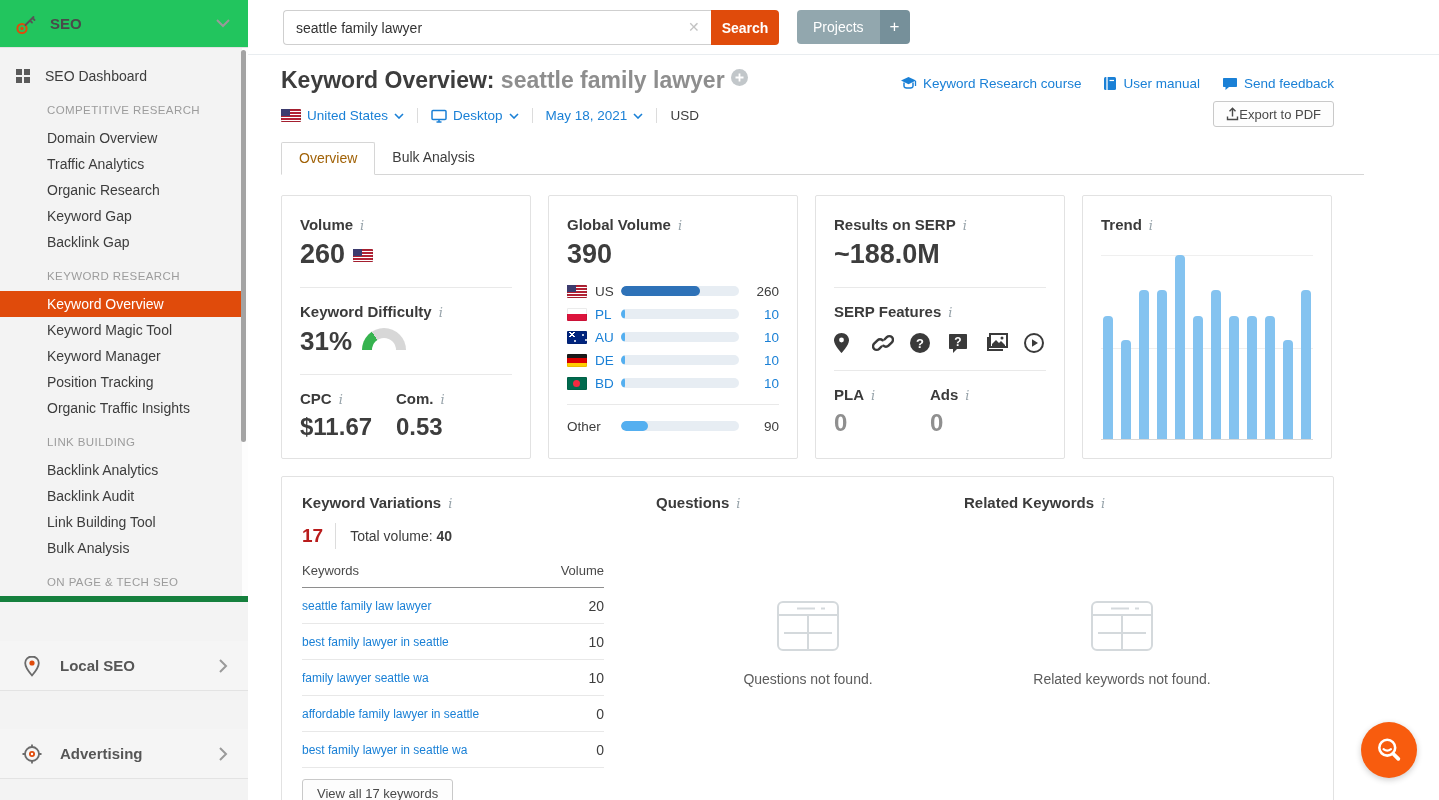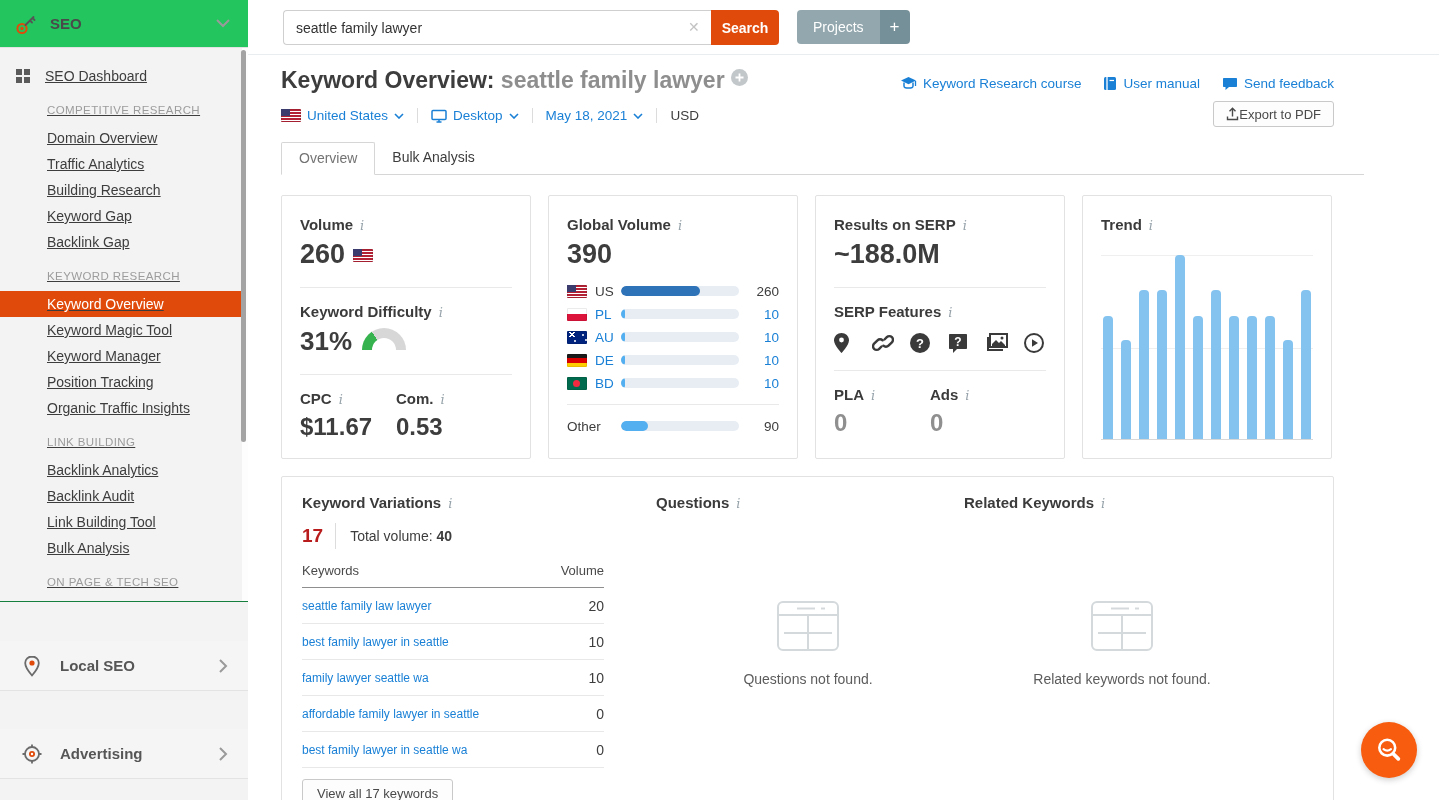--- a/index.html
+++ b/index.html
@@ -4,21 +4,21 @@
 <style>
   * { margin:0; padding:0; box-sizing:border-box; }
   html,body { width:1439px; height:800px; overflow:hidden; }
   body { position:relative; background:#fff; font-family:"Liberation Sans","DejaVu Sans",sans-serif; color:#3d3d3d; }
 
   
   #sidebar { position:absolute; left:0; top:0; width:248px; height:800px; background:#f3f3f3; }
   .sb-header { height:48px; border-bottom:1px solid #e2e2e2; display:flex; align-items:center; padding:0 18px 0 14px; background:#22c55e; }
   .sb-header .sb-title { font-size:15px; font-weight:bold; color:#4a4a4a; margin-left:10px; }
   .sb-header .chev { margin-left:auto; }
-  .sb-nav { position:relative; height:554px; border-bottom:1px solid #15803d; padding-top:15px; overflow:hidden;text-decoration:underline; }
+  .sb-nav { position:relative; height:554px; border-bottom:6px solid #15803d; padding-top:15px; overflow:hidden; }
   .sb-nav .gutter { position:absolute; right:0; top:0; width:6px; height:100%; background:#fdfdfd; }
   .sb-nav .thumb { position:absolute; right:2px; top:2px; width:5px; height:392px; background:#a3a3a3; border-radius:3px; }
   .nav-dash { display:flex; align-items:center; height:26px; padding-left:15px; margin-bottom:8px; font-size:14px; color:#3d3d3d; cursor:pointer; }
   .nav-dash .lbl { margin-left:14px; }
   .nav-section { margin:14px 0 8px; padding-left:47px; font-size:11.5px; letter-spacing:.4px; color:#9c9c9c; height:14px; line-height:14px; }
   .nav-item { height:26px; line-height:26px; padding-left:47px; font-size:14px; color:#3d3d3d; cursor:pointer; white-space:nowrap; }
   .nav-item.selected { background:#e04b0b; color:#fff; }
   .sb-groups { position:absolute; left:0; top:603px; width:248px; }
   .grp-row { height:50px; display:flex; align-items:center; padding:0 20px; border-bottom:1px solid #e3e3e3; cursor:pointer; background:#f5f5f5;margin-top:38px; }
   .grp-row .lbl { margin-left:16px; font-size:15px; font-weight:600; color:#565656; }
@@ -42,21 +42,21 @@
   .qlink { display:flex; align-items:center; gap:6px; color:#1a80d6; font-size:13.5px; text-decoration:none; cursor:pointer; }
   .export-btn { position:absolute; right:105px; top:101px; height:26px; display:flex; align-items:center; padding:0 12px; background:#fdfdfd; border:1px solid #c9c9c9; border-radius:3px; font-size:13px; color:#4a4a4a; cursor:pointer; font-family:inherit; }
 
   .filters { position:absolute; left:33px; top:108px; display:flex; align-items:center; font-size:13.5px; }
   .filter { display:flex; align-items:center; gap:6px; color:#1a80d6; cursor:pointer; }
   .filter.static { color:#3d3d3d; cursor:default; }
   .vsep { width:1px; height:15px; background:#dcdcdc; margin:0 13px; }
 
   .tabs { position:absolute; left:33px; top:142px; right:75px; display:flex; border-bottom:1px solid #d6d6d6; }
   .tab { padding:7px 17px 8px; font-size:14px; cursor:pointer; }
-  .tab.active { color:#737373; background:#fff; border:1px solid #d6d6d6; border-bottom:1px solid #fff; margin-bottom:-1px; border-radius:2px 2px 0 0; }
+  .tab.active { color:#a16207; background:#fff; border:1px solid #d6d6d6; border-bottom:1px solid #fff; margin-bottom:-1px; border-radius:2px 2px 0 0; }
 
   
   .cards-row { position:absolute; left:33px; top:195px; display:flex; gap:17px; }
   .card { width:250px; height:264px; border:1px solid #e2e2e2; border-radius:2px; background:#fff; padding:20px 18px 0; }
   .card h3 { font-size:15px; color:#3b3b3b; }
   .info-i { font-family:"DejaVu Serif",serif; font-style:italic; font-weight:normal; color:#97a3aa; font-size:13px; margin-left:7px; }
   .big-val { font-size:27px; font-weight:bold; color:#3d3d3d; margin-top:6px; }
   .card hr { border:none; border-top:1px solid #e9e9e9; margin:17px 0 15px; }
   .kd-gauge { display:inline-block; width:44px; height:22px; margin-left:10px; border-radius:44px 44px 0 0; position:relative;
     background:conic-gradient(from 270deg at 50% 100%, #36b34f 0 56deg, #d7d7d7 56deg 180deg, #fff 180deg 360deg); }
@@ -154,21 +154,21 @@
               <rect x="9" y="1" width="6" height="6" fill="#5a5a5a"></rect>
               <rect x="1" y="9" width="6" height="6" fill="#5a5a5a"></rect>
               <rect x="9" y="9" width="6" height="6" fill="#5a5a5a"></rect>
             </svg>
           </span>
           <span class="lbl">SEO Dashboard</span>
         </div>
         <div class="nav-section">COMPETITIVE RESEARCH</div>
         <div class="nav-item">Domain Overview</div>
         <div class="nav-item">Traffic Analytics</div>
-        <div class="nav-item">Building Research</div>
+        <div class="nav-item">Organic Research</div>
         <div class="nav-item">Keyword Gap</div>
         <div class="nav-item">Backlink Gap</div>
         <div class="nav-section">KEYWORD RESEARCH</div>
         <div class="nav-item selected">Keyword Overview</div>
         <div class="nav-item">Keyword Magic Tool</div>
         <div class="nav-item">Keyword Manager</div>
         <div class="nav-item">Position Tracking</div>
         <div class="nav-item">Organic Traffic Insights</div>
         <div class="nav-section">LINK BUILDING</div>
         <div class="nav-item">Backlink Analytics</div>

